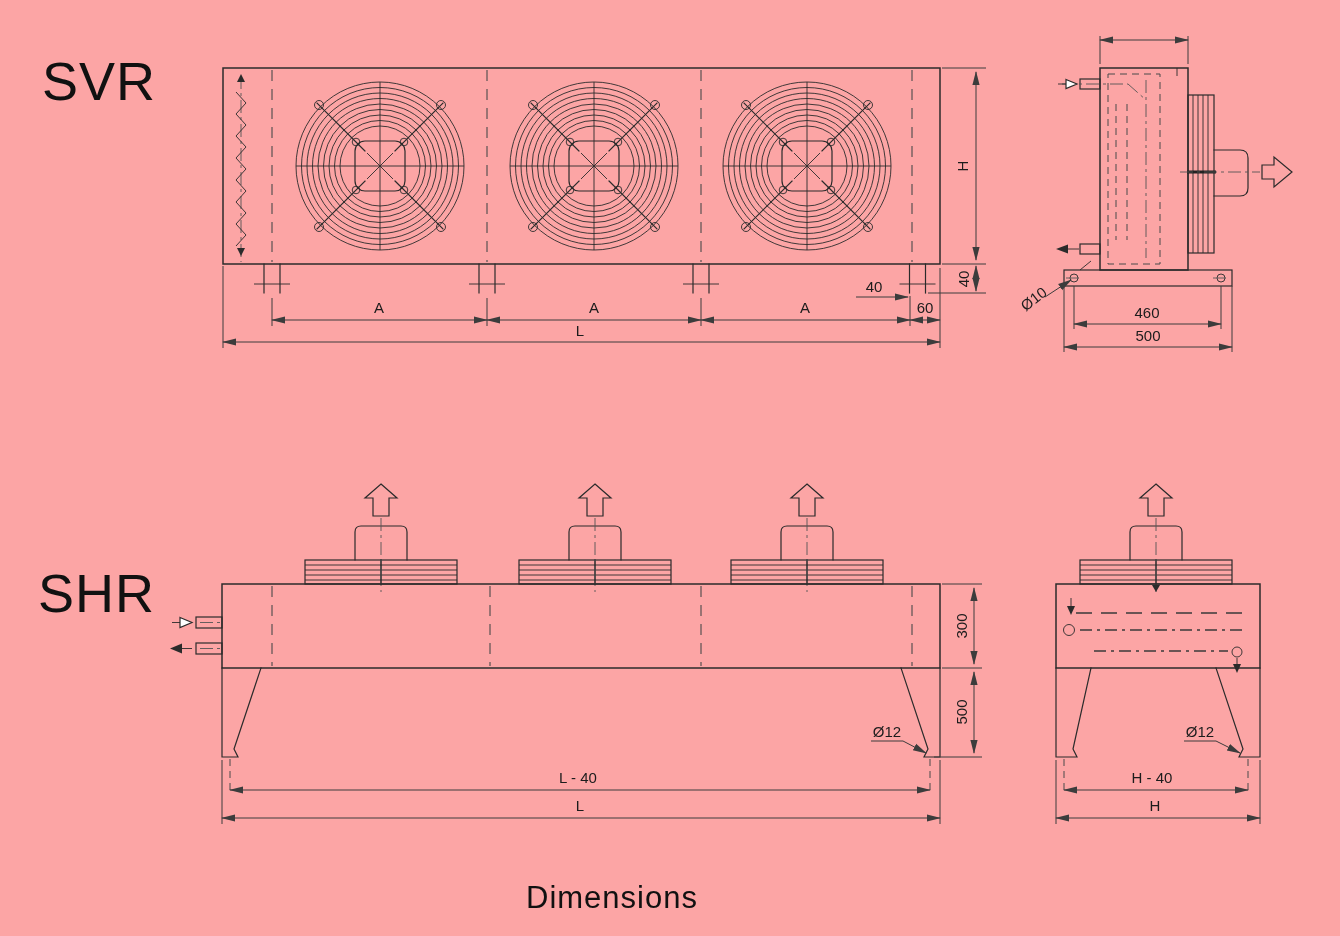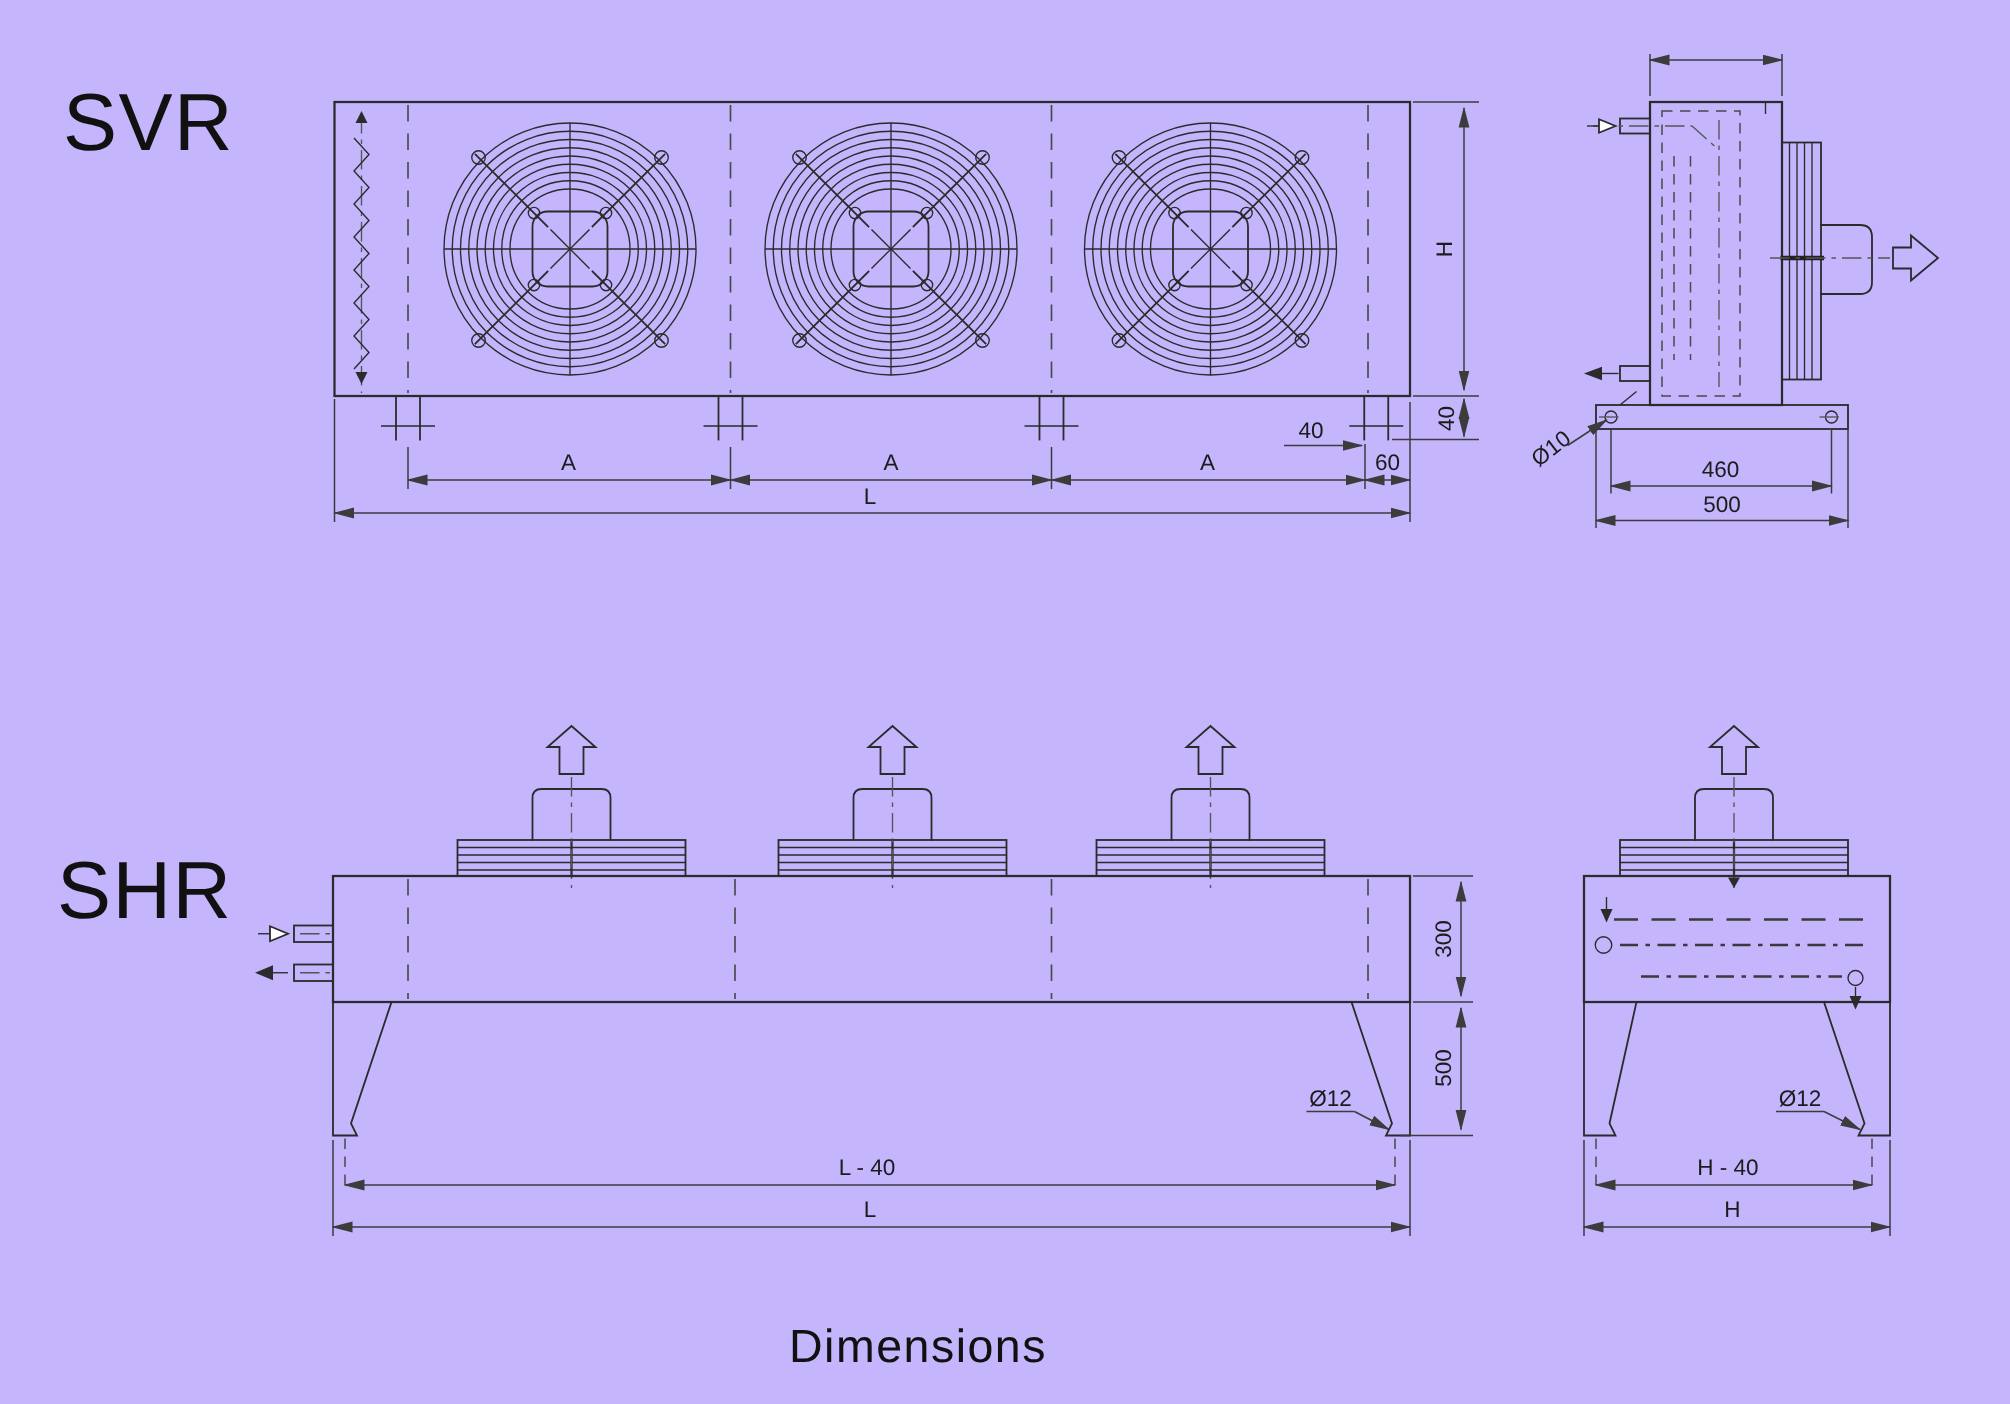--- a/index.html
+++ b/index.html
@@ -1,16 +1,16 @@
 <!DOCTYPE html>
 <html><head>
 <meta charset="utf-8">
 <style>
   html,body{margin:0;padding:0;background:#e8e8e8;}
-  #stage{position:relative;width:1340px;height:936px;background:#c4b5fd;overflow:hidden;
+  #stage{position:relative;width:1340px;height:936px;background:#fca5a5;overflow:hidden;
          font-family:"Liberation Sans", sans-serif;}
   svg{font-family:"Liberation Sans", sans-serif;}
   .o  {stroke:#2b2b2b;stroke-width:1.5;fill:none;stroke-linecap:square;}
   .o2 {stroke:#2b2b2b;stroke-width:1.2;fill:none;stroke-linecap:square;}
   .t  {stroke:#2b2b2b;stroke-width:.9;fill:none;}
   .d  {stroke:#4a4a4a;stroke-width:1.1;fill:none;stroke-dasharray:11 8;}
   .d2 {stroke:#4a4a4a;stroke-width:1;fill:none;stroke-dasharray:7 5;}
   .cl {stroke:#555;stroke-width:.9;fill:none;stroke-dasharray:13 4 3 4;}
   .tube{stroke:#3a3a3a;stroke-width:1.6;fill:none;stroke-dasharray:12 5 3 5;}
   .ldash{stroke:#3a3a3a;stroke-width:1.6;fill:none;stroke-dasharray:16 9;}

